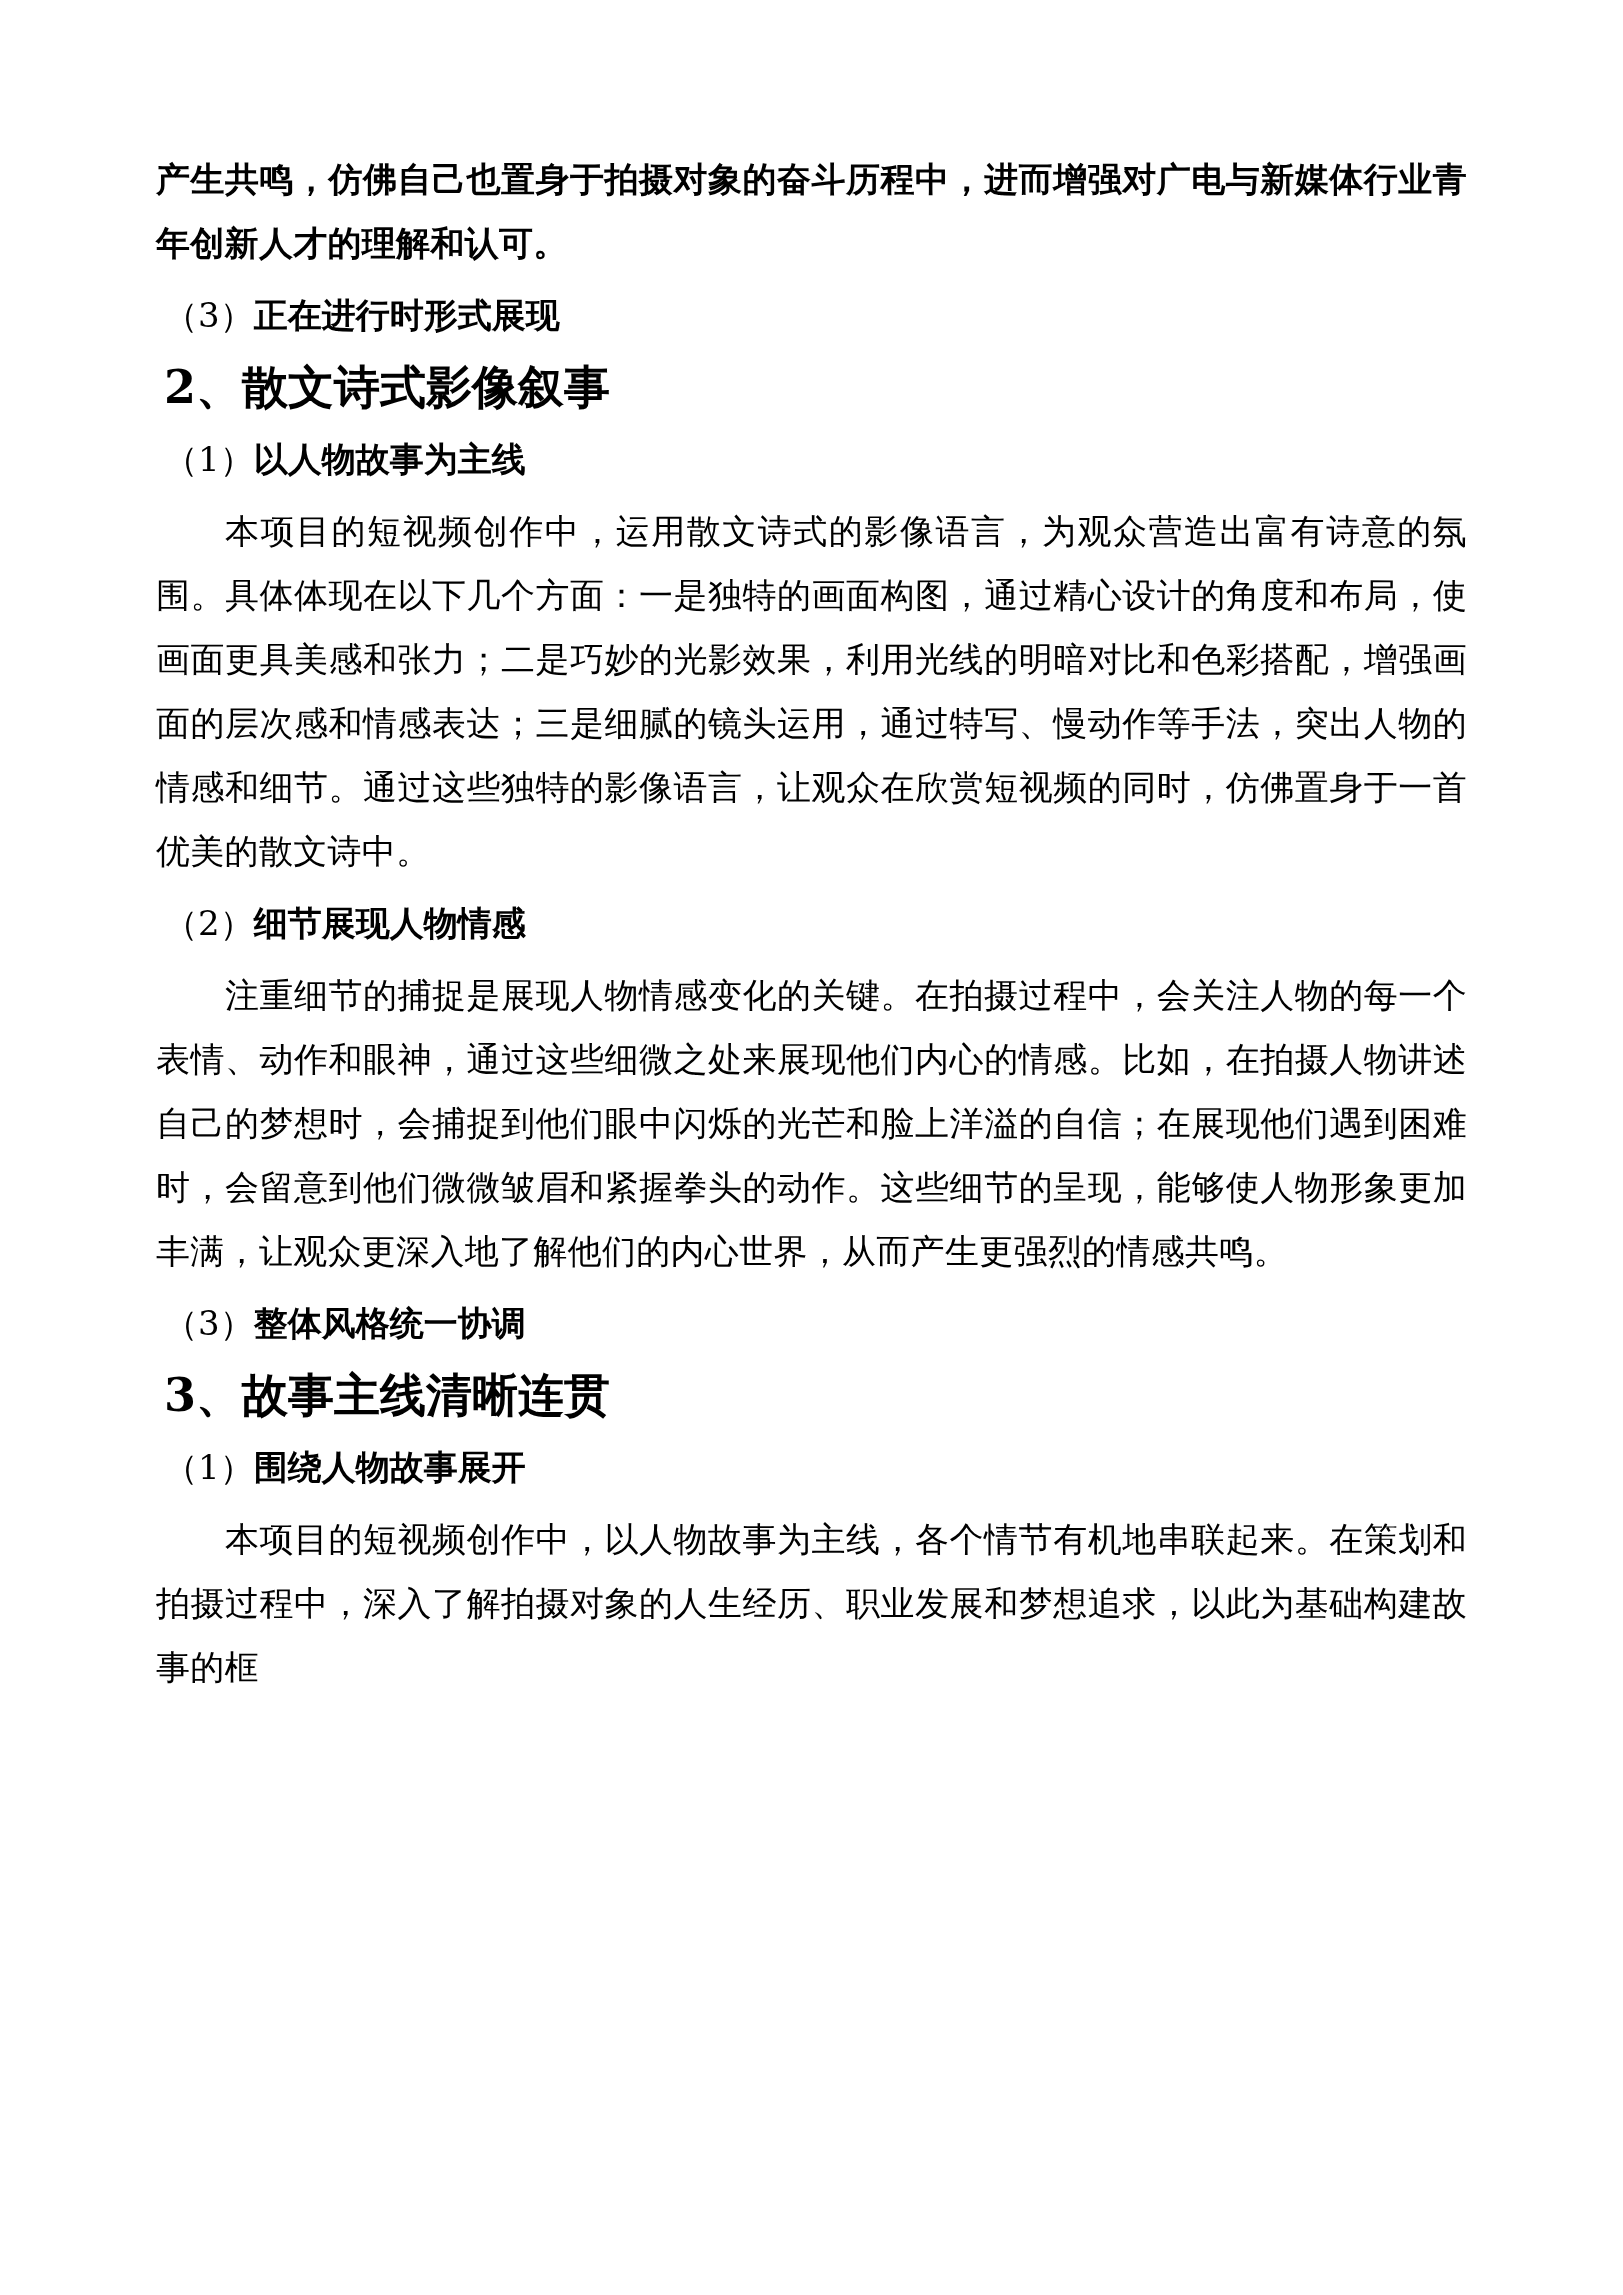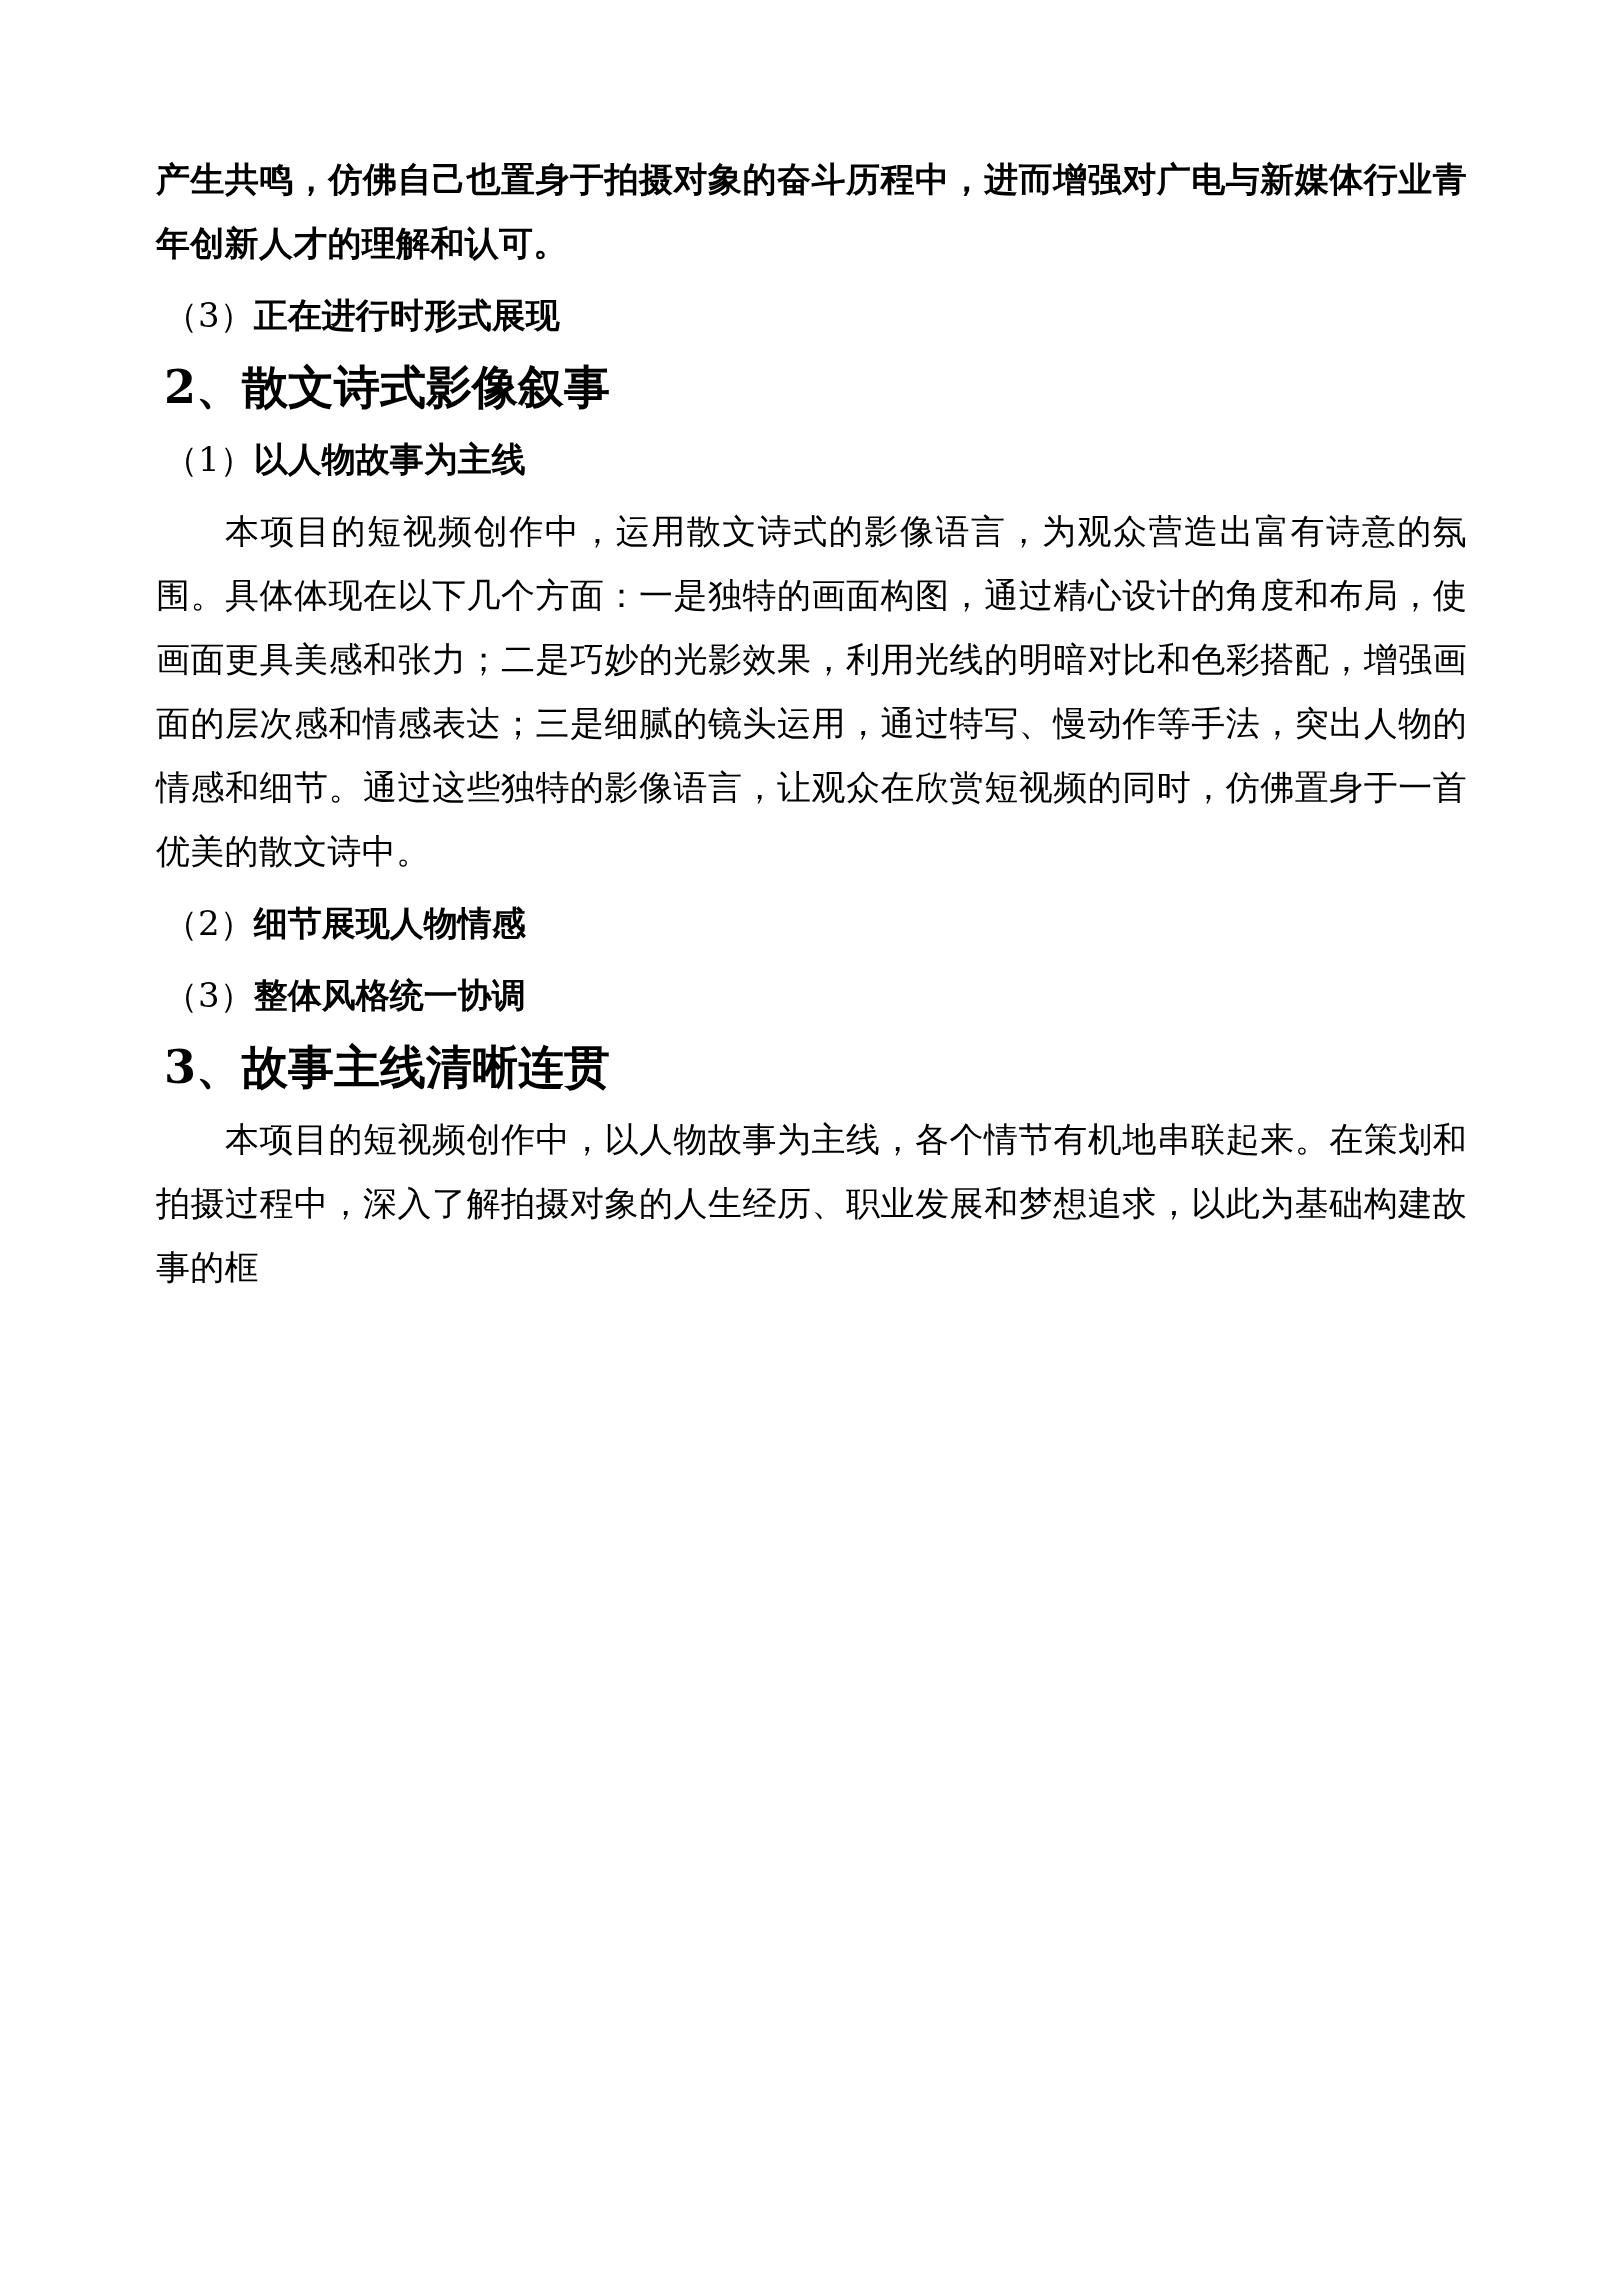--- a/index.html
+++ b/index.html
@@ -69,25 +69,29 @@
   <div class="h-sub">
     <span class="num">（1）</span><span>以人物故事为主线</span>
   </div>
 
   <p class="para">本项目的短视频创作中，运用散文诗式的影像语言，为观众营造出富有诗意的氛围。具体体现在以下几个方面：一是独特的画面构图，通过精心设计的角度和布局，使画面更具美感和张力；二是巧妙的光影效果，利用光线的明暗对比和色彩搭配，增强画面的层次感和情感表达；三是细腻的镜头运用，通过特写、慢动作等手法，突出人物的情感和细节。通过这些独特的影像语言，让观众在欣赏短视频的同时，仿佛置身于一首优美的散文诗中。</p>
 
   <div class="h-sub">
     <span class="num">（2）</span><span>细节展现人物情感</span>
   </div>
 
+  <p class="para">注重细节的捕捉是展现人物情感变化的关键。在拍摄过程中，会关注人物的每一个表情、动作和眼神，通过这些细微之处来展现他们内心的情感。比如，在拍摄人物讲述自己的梦想时，会捕捉到他们眼中闪烁的光芒和脸上洋溢的自信；在展现他们遇到困难时，会留意到他们微微皱眉和紧握拳头的动作。这些细节的呈现，能够使人物形象更加丰满，让观众更深入地了解他们的内心世界，从而产生更强烈的情感共鸣。</p>
 
   <div class="h-sub">
     <span class="num">（3）</span><span>整体风格统一协调</span>
   </div>
 
 
   <div class="h-section">3、故事主线清晰连贯</div>
 
+  <div class="h-sub">
+    <span class="num">（1）</span><span>围绕人物故事展开</span>
+  </div>
 
   <p class="para">本项目的短视频创作中，以人物故事为主线，各个情节有机地串联起来。在策划和拍摄过程中，深入了解拍摄对象的人生经历、职业发展和梦想追求，以此为基础构建故事的框</p>
 
 </div>
 
 
 </body></html>

